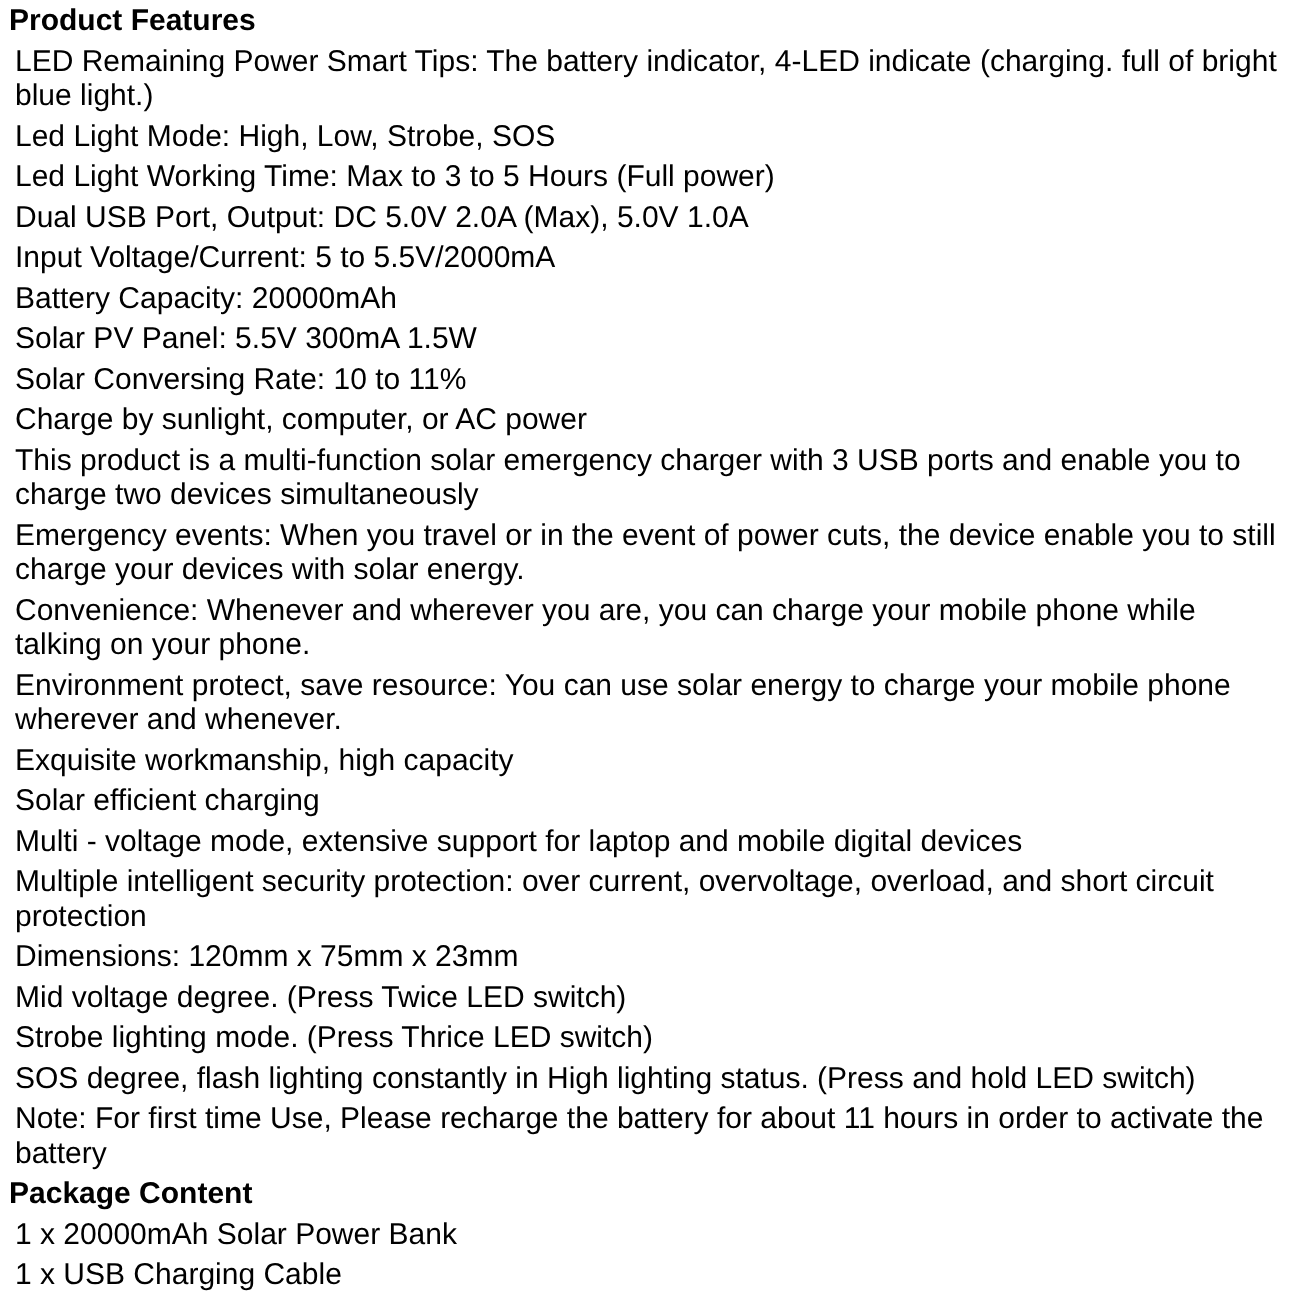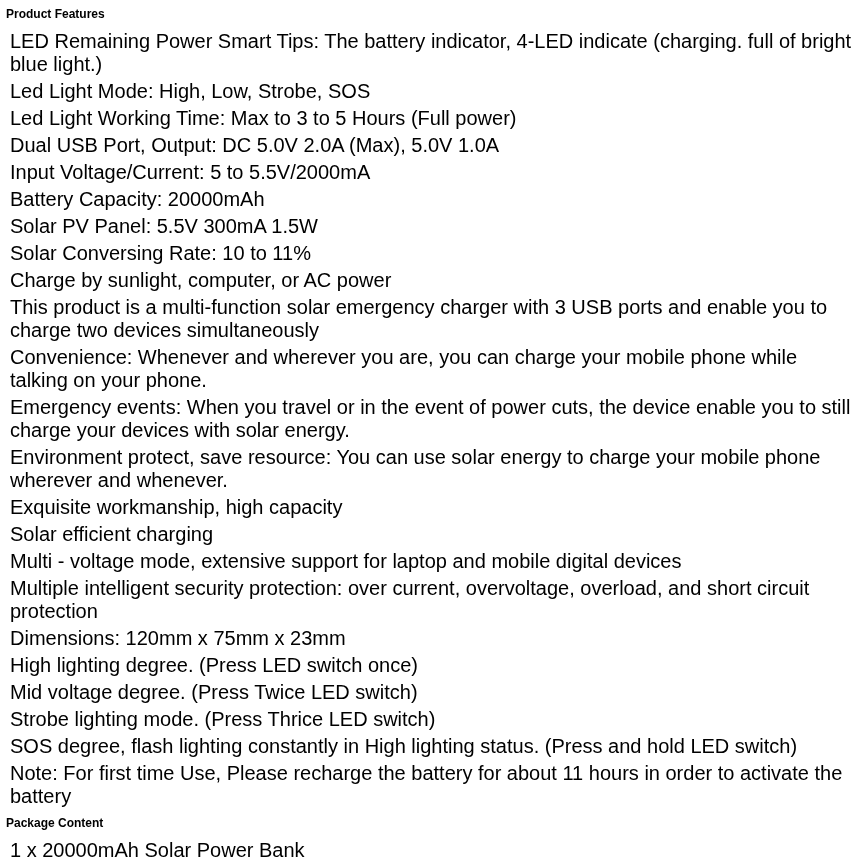--- a/index.html
+++ b/index.html
@@ -18,21 +18,21 @@
     padding: 3px 6px 0 6px;
     font-family: "Liberation Sans", sans-serif;
     font-size: 20px;
     line-height: 23px;
     color: #000000;
   }
   .doc p {
     margin: 4px;
   }
   .section-heading {
-    font-size: 12px;
+    font-size: 20px;
     line-height: 23px;
     font-weight: bold;
     margin: 0;
   }
   .spacer-above {
   }
 </style>
 </head>
 <body>
 
@@ -43,29 +43,28 @@
   <p>LED Remaining Power Smart Tips: The battery indicator, 4-LED indicate (charging. full of bright blue light.)</p>
   <p>Led Light Mode: High, Low, Strobe, SOS</p>
   <p>Led Light Working Time: Max to 3 to 5 Hours (Full power)</p>
   <p>Dual USB Port, Output: DC 5.0V 2.0A (Max), 5.0V 1.0A</p>
   <p>Input Voltage/Current: 5 to 5.5V/2000mA</p>
   <p>Battery Capacity: 20000mAh</p>
   <p>Solar PV Panel: 5.5V 300mA 1.5W</p>
   <p>Solar Conversing Rate: 10 to 11%</p>
   <p>Charge by sunlight, computer, or AC power</p>
   <p>This product is a multi-function solar emergency charger with 3 USB ports and enable you to charge two devices simultaneously</p>
+  <p>Emergency events: When you travel or in the event of power cuts, the device enable you to still charge your devices with solar energy.</p>
   <p>Convenience: Whenever and wherever you are, you can charge your mobile phone while talking on your phone.</p>
-  <p>Emergency events: When you travel or in the event of power cuts, the device enable you to still charge your devices with solar energy.</p>
   <p>Environment protect, save resource: You can use solar energy to charge your mobile phone wherever and whenever.</p>
   <p>Exquisite workmanship, high capacity</p>
   <p>Solar efficient charging</p>
   <p>Multi - voltage mode, extensive support for laptop and mobile digital devices</p>
   <p>Multiple intelligent security protection: over current, overvoltage, overload, and short circuit protection</p>
   <p>Dimensions: 120mm x 75mm x 23mm</p>
-  <p>High lighting degree. (Press LED switch once)</p>
   <p>Mid voltage degree. (Press Twice LED switch)</p>
   <p>Strobe lighting mode. (Press Thrice LED switch)</p>
   <p>SOS degree, flash lighting constantly in High lighting status. (Press and hold LED switch)</p>
 
   <p class="spacer-above">Note: For first time Use, Please recharge the battery for about 11 hours in order to activate the battery</p>
 
   <h1 class="section-heading spacer-above">Package Content</h1>
 
   <p>1 x 20000mAh Solar Power Bank</p>
   <p>1 x USB Charging Cable</p>

